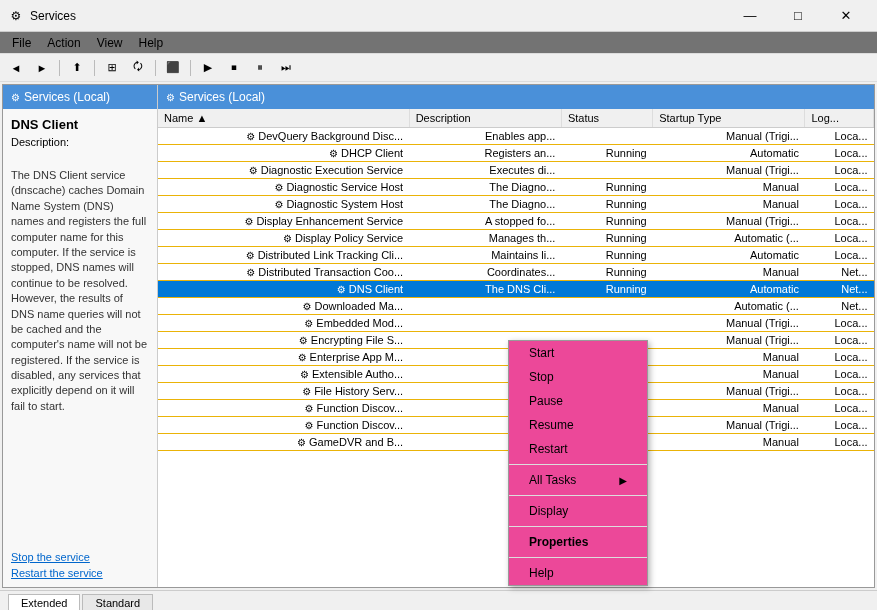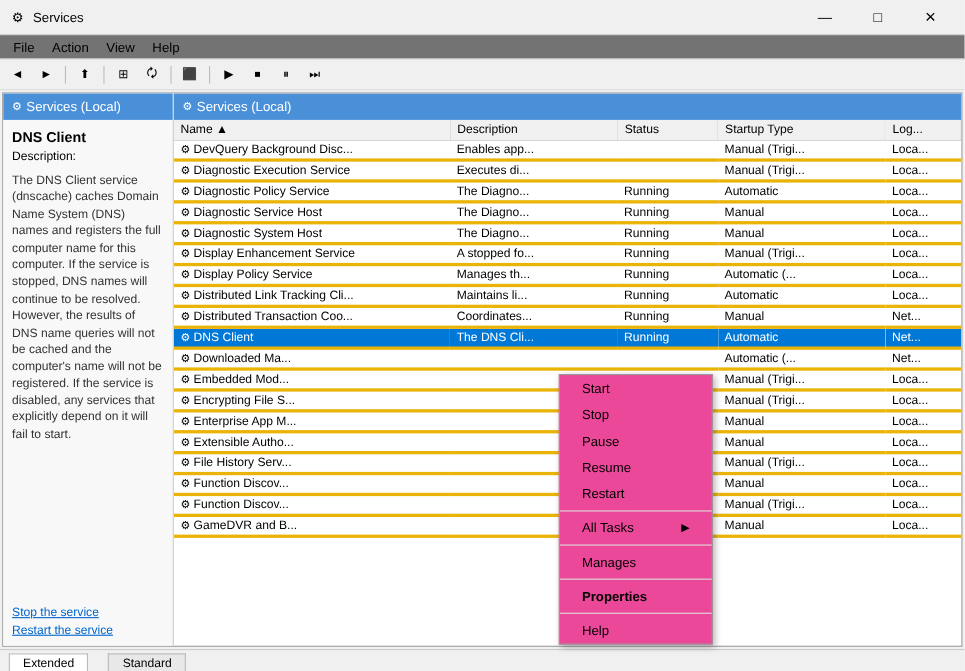--- a/index.html
+++ b/index.html
@@ -123,21 +123,21 @@
       padding: 8px;
       flex: 1;
     }
     .service-name-title {
       font-weight: bold;
       font-size: 13px;
       margin-bottom: 4px;
     }
     .description-label {
       font-size: 11px;
-      margin-bottom: 9px;
+      margin-bottom: 20px;
     }
     .description-text {
       font-size: 11px;
       color: #333;
       line-height: 1.4;
     }
     .left-panel-links {
       padding: 8px;
       display: flex;
       flex-direction: column;
@@ -184,21 +184,22 @@
       border-right: 1px solid #ddd;
       padding: 3px 6px;
       text-align: left;
       font-size: 11px;
       font-weight: normal;
       position: sticky;
       top: 0;
       z-index: 1;
     }
     tbody tr {
-      border-bottom: 3px solid #eab308;
+      border-bottom: 1px solid #eab308;
+      text-align: right;
     }
     tbody td {
       padding: 2px 6px;
       font-size: 11px;
       white-space: nowrap;
       overflow: hidden;
       text-overflow: ellipsis;
     }
     .row-selected {
       background: #0078d7 !important;
@@ -242,21 +243,21 @@
       align-items: center;
       padding: 0 8px;
     }
     .tab-btn {
       background: #e8e8e8;
       border: 1px solid #bbb;
       border-bottom: none;
       padding: 2px 12px;
       font-size: 11px;
       cursor: pointer;
-      margin-right: 18px;
+      margin-right: 2px;
     }
     .tab-btn.active {
       background: white;
       border-bottom: 1px solid white;
     }
 
     .name-col { width: 165px; max-width: 165px; }
     .desc-col { width: 100px; max-width: 100px; }
     .status-col { width: 60px; }
     .startup-col { width: 100px; }
@@ -335,31 +336,31 @@
         </thead>
         <tbody id="services-tbody">
         <tr>
               <td class="name-col"><span style="margin-right: 3px; font-size: 10px;">⚙</span>DevQuery Background Disc...</td>
               <td class="desc-col">Enables app...</td>
               <td class="status-col"></td>
               <td class="startup-col">Manual (Trigi...</td>
               <td class="log-col">Loca...</td>
             </tr>
             <tr>
+              <td class="name-col"><span style="margin-right: 3px; font-size: 10px;">⚙</span>DHCP Client</td>
+              <td class="desc-col">Registers an...</td>
+              <td class="status-col">Running</td>
+              <td class="startup-col">Automatic</td>
+              <td class="log-col">Loca...</td>
+            </tr>
+            <tr>
               <td class="name-col"><span style="margin-right: 3px; font-size: 10px;">⚙</span>Diagnostic Execution Service</td>
               <td class="desc-col">Executes di...</td>
               <td class="status-col"></td>
               <td class="startup-col">Manual (Trigi...</td>
-              <td class="log-col">Loca...</td>
-            </tr>
-            <tr>
-              <td class="name-col"><span style="margin-right: 3px; font-size: 10px;">⚙</span>Diagnostic Policy Service</td>
-              <td class="desc-col">The Diagno...</td>
-              <td class="status-col">Running</td>
-              <td class="startup-col">Automatic</td>
               <td class="log-col">Loca...</td>
             </tr>
             <tr>
               <td class="name-col"><span style="margin-right: 3px; font-size: 10px;">⚙</span>Diagnostic Service Host</td>
               <td class="desc-col">The Diagno...</td>
               <td class="status-col">Running</td>
               <td class="startup-col">Manual</td>
               <td class="log-col">Loca...</td>
             </tr>
             <tr>
@@ -489,21 +490,21 @@
     <div class="ctx-item">
       <span>Restart</span>
     </div>
     <div class="ctx-separator"></div>
     <div class="ctx-item">
       <span>All Tasks</span>
       <span class="ctx-arrow">▶</span>
     </div>
     <div class="ctx-separator"></div>
     <div class="ctx-item">
-      <span>Manages</span>
+      <span>Display</span>
     </div>
     <div class="ctx-separator"></div>
     <div class="ctx-item bold">
       <span>Properties</span>
     </div>
     <div class="ctx-separator"></div>
     <div class="ctx-item">
       <span>Help</span>
     </div>
   </div>

